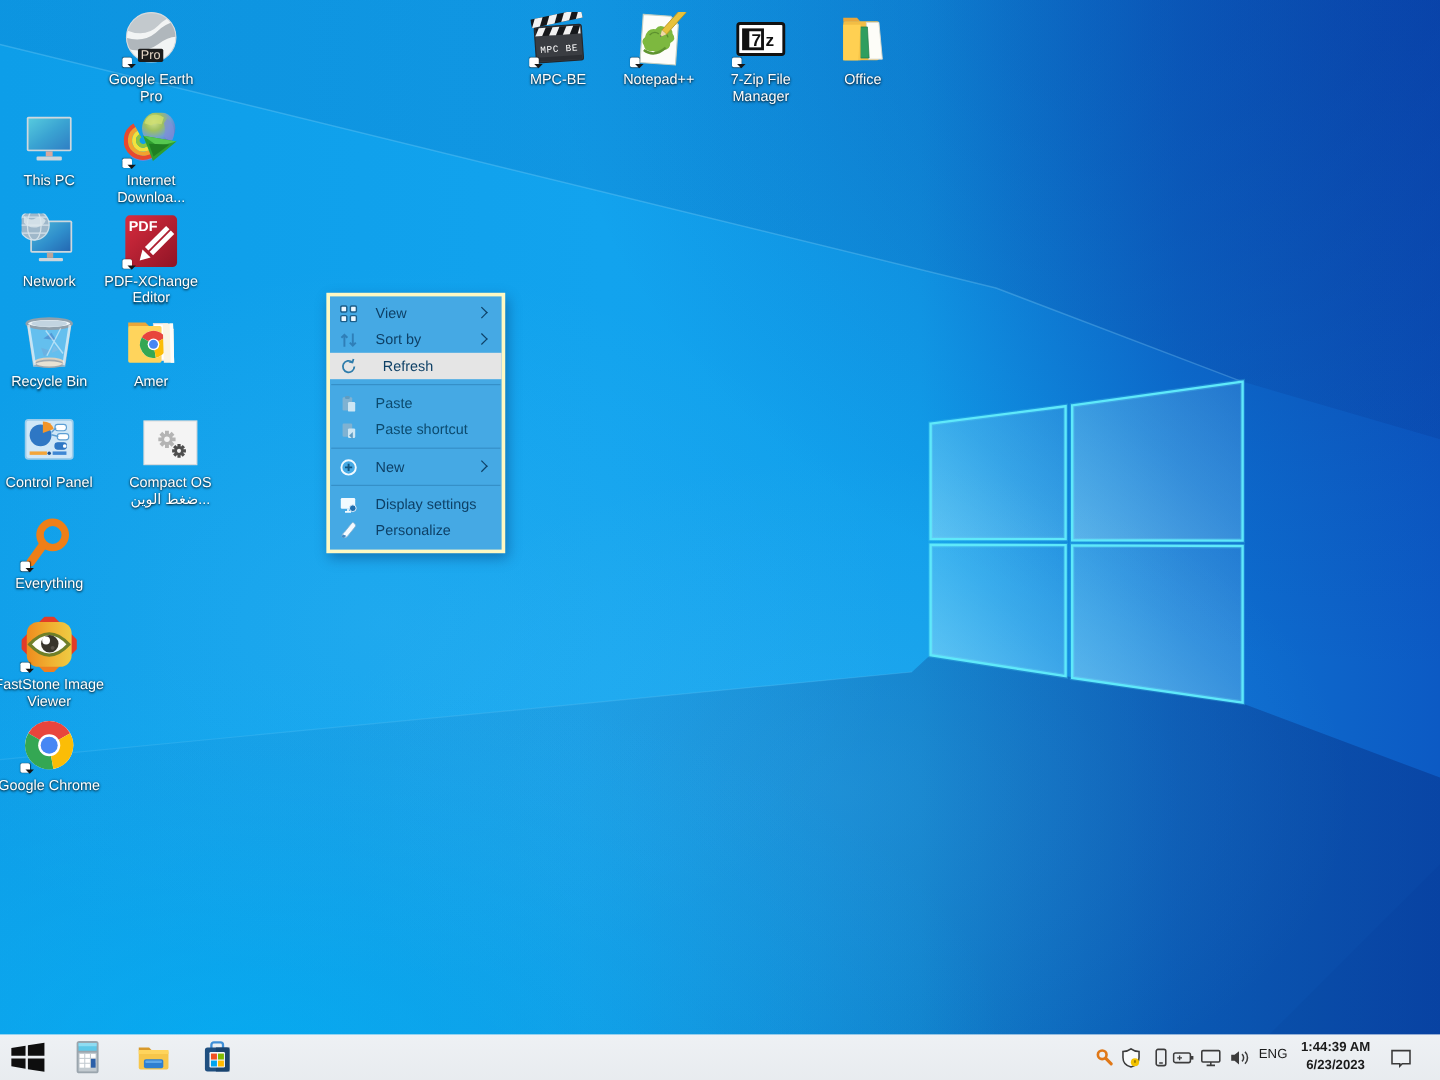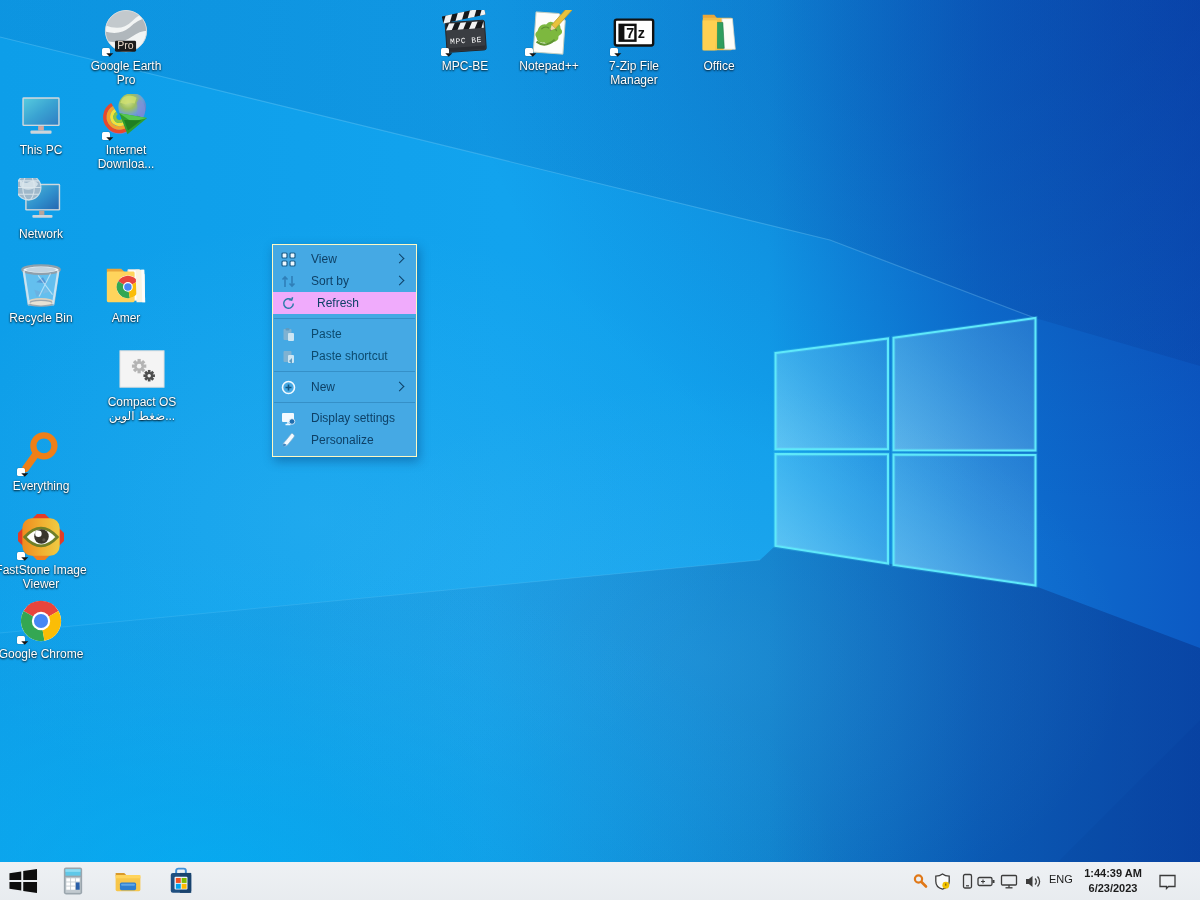--- a/index.html
+++ b/index.html
@@ -3,23 +3,23 @@
 <meta charset="utf-8">
 <style>
 html,body{margin:0;padding:0;width:1200px;height:900px;overflow:hidden;font-family:"Liberation Sans",sans-serif;}
 #desk{position:absolute;left:0;top:0;width:1200px;height:900px;background:#0d9ce9;}
 #wall{position:absolute;left:0;top:0;}
 .di{position:absolute;width:74px;text-align:center;}
 .di svg.ic{width:46px;height:46px;display:block;margin:0 auto;}
 .lb{position:relative;left:-14px;width:102px;margin-top:3px;font-size:12px;line-height:14px;color:#fff;text-shadow:0 1px 2px rgba(0,0,0,.85),0 0 2px rgba(0,0,0,.4);}
 .sc{position:absolute;left:13px;top:38px;width:8px;height:8px;background:#fff;border-radius:1.5px;box-shadow:0 0 1px rgba(0,0,0,.6);}
 .sc:after{content:"";position:absolute;left:0.5px;top:0.5px;width:0;height:0;border-left:5px solid transparent;border-top:5px solid transparent;border-right:5px solid #161616;transform:rotate(45deg);}
-#menu{position:absolute;left:272px;top:244px;width:143px;height:208px;background:#45a9e4;border:1px solid #fef9c3;box-shadow:2px 4px 10px rgba(0,30,80,.35);padding-top:3px;}
+#menu{position:absolute;left:272px;top:244px;width:143px;height:208px;background:#45a9e4;border:3px solid #fef9c3;box-shadow:2px 4px 10px rgba(0,30,80,.35);padding-top:3px;}
 .mi{position:relative;height:22px;line-height:22px;font-size:12px;color:#0e4066;padding-left:38px;}
-.mi.hl{background:#f0abfc;padding-left:44px;}
+.mi.hl{background:#e5e5e5;padding-left:44px;}
 .mi.dis{color:#0c4a6e;}
 .mi svg{position:absolute;left:8px;top:3.5px;width:15px;height:15px;}
 .sep{height:1px;background:rgba(16,80,130,.28);margin:4px 1px;}
 .chev{position:absolute;right:13px;top:7px;width:6px;height:6px;border-right:1.6px solid #0e4066;border-top:1.6px solid #0e4066;transform:rotate(45deg);}
 #tb{position:absolute;left:0;top:862px;width:1200px;height:55px;background:linear-gradient(#eef1f4,#e5e9ed);}
 .tbi{position:absolute;top:6px;width:26px;height:26px;}
 .tray{position:absolute;top:11px;}
 #clock{position:absolute;left:1080px;top:4px;width:66px;text-align:center;font-size:11px;line-height:15px;color:#1b1b1b;font-weight:bold;}
 #eng{position:absolute;left:1049px;top:11px;font-size:11px;color:#1b1b1b;}
 </style>
@@ -146,20 +146,36 @@
 <path d="M17,29 l8,2.5 l-5.5,5 z" fill="#6fa8d8" opacity="0.6"></path>
 <path d="M28,27 l4.5,4 l-6.5,2.5 z" fill="#8fbce2" opacity="0.5"></path>
 <path d="M21,14 L36,34 M34,12 L22,36" stroke="#ffffff" stroke-width="1.2" opacity="0.5"></path>
 <ellipse cx="24" cy="41.5" rx="13" ry="4" fill="#ddd2c0"></ellipse>
 <ellipse cx="24" cy="43" rx="12.2" ry="3" fill="#e8e2d4" stroke="#9fa8ae" stroke-width="1.4"></ellipse>
 <path d="M6,9 L11.5,44 M42,9 L36.5,44" stroke="#ffffff" stroke-width="2.2" opacity="0.6"></path>
 </svg>
 <div class="lb">Recycle Bin</div>
     </div>
 
+<div class="di" style="left:4px;top:346px">
+<svg class="ic" viewBox="0 0 48 48">
+<rect x="3.5" y="4" width="41" height="34" rx="2.5" fill="#cfe7f7" stroke="#9dcdeb" stroke-width="1.5"></rect>
+<circle cx="16.5" cy="17.5" r="9.5" fill="#2e77c4"></circle>
+<path d="M18.5,15.5 L18.5,5.5 A10,10 0 0 1 28,12 Z" fill="#f2952a"></path>
+<rect x="29" y="8" width="10" height="5.5" rx="2.5" fill="#fff" stroke="#5d9fd4"></rect>
+<rect x="31" y="16" width="10" height="5.5" rx="2.5" fill="#fff" stroke="#5d9fd4"></rect>
+<rect x="29" y="24" width="10" height="5.5" rx="2.5" fill="#2e77c4" stroke="#2e77c4"></rect>
+<circle cx="37.5" cy="26.8" r="1.6" fill="#fff"></circle>
+<path d="M26,15 l4,-4 M26,17 l6,1.5" stroke="#5d9fd4" stroke-width="1.2" fill="none"></path>
+<rect x="7" y="31.5" width="15" height="3" fill="#f2a53a"></rect>
+<circle cx="24" cy="33" r="1.5" fill="#1b4e8a"></circle>
+<rect x="27" y="31.5" width="12" height="3" fill="#3f88d4"></rect>
+</svg>
+<div class="lb">Control Panel</div>
+    </div>
 
 <div class="di" style="left:4px;top:430px">
 <svg class="ic" viewBox="0 0 48 48">
 <circle cx="27" cy="16.5" r="11" fill="none" stroke="#ef7f17" stroke-width="6.5"></circle>
 <line x1="18.5" y1="25.5" x2="8" y2="40" stroke="#ef7f17" stroke-width="7.5" stroke-linecap="round"></line>
 </svg>
 <span class="sc"></span>
 <div class="lb">Everything</div>
     </div>
 
@@ -239,20 +255,39 @@
 <path d="M38,5 q6,5 6,12 q0,6 -4,10 l-5,-7 q2,-5 0,-11 z" fill="#7f8fd8" opacity="0.75"></path>
 <path d="M17,20 q6,6 14,5 l8,-2 l-4,6 q-8,3 -14,-2 z" fill="#3f7fc8" opacity="0.8"></path>
 <polygon points="17,20 46,25 25.5,42" fill="#2f9e2f"></polygon>
 <polygon points="17,20 46,25 30,29" fill="#55c84f"></polygon>
 <polygon points="22,27 40,27.5 26,38" fill="#1f7f22"></polygon>
 </svg>
 <span class="sc"></span>
 <div class="lb">Internet<br>Downloa...</div>
     </div>
 
+<div class="di" style="left:89px;top:178px">
+<svg class="ic" viewBox="0 0 48 48">
+<defs>
+          <linearGradient id="pdfg" x1="0" y1="0" x2="1" y2="1">
+<stop offset="0" stop-color="#d82c3e"></stop>
+            <stop offset="1" stop-color="#8f1426"></stop>
+</linearGradient>
+        </defs>
+<rect x="1.5" y="1.5" width="45" height="45" rx="4" fill="url(#pdfg)"></rect>
+<text x="4.5" y="15.5" font-size="12.5" font-weight="bold" fill="#fff" font-family="Liberation Sans">PDF</text>
+<g transform="rotate(45 26 28)" fill="#fff">
+<rect x="21.5" y="8" width="4.2" height="26"></rect>
+<rect x="27.3" y="8" width="4.2" height="26"></rect>
+<path d="M21.5,37 h10 l-5,8.5 z"></path>
+</g>
+</svg>
+<span class="sc"></span>
+<div class="lb">PDF-XChange<br>Editor</div>
+    </div>
 
 <div class="di" style="left:89px;top:262px">
 <svg class="ic" viewBox="0 0 48 48">
 <path d="M26,8 h12 l5,5 v27 h-17 z" fill="#fff" stroke="#d8dcdd" stroke-width="1"></path>
 <path d="M4,7 h15 l4,4 H4 z" fill="#e9a63a"></path>
 <rect x="4" y="10" width="29" height="32" rx="1.5" fill="#ffd45c"></rect>
 <circle cx="26" cy="26" r="11.8" fill="#fff"></circle>
 <path d="M26,26 L15.8,20.1 A11.8,11.8 0 0 1 36.2,20.1 Z" fill="#e8453c"></path>
 <path d="M26,26 L15.8,20.1 A11.8,11.8 0 0 0 28,37.6 Z" fill="#34a753"></path>
 <path d="M26,26 L28,37.6 A11.8,11.8 0 0 0 36.2,20.1 Z" fill="#fbbd06"></path>

